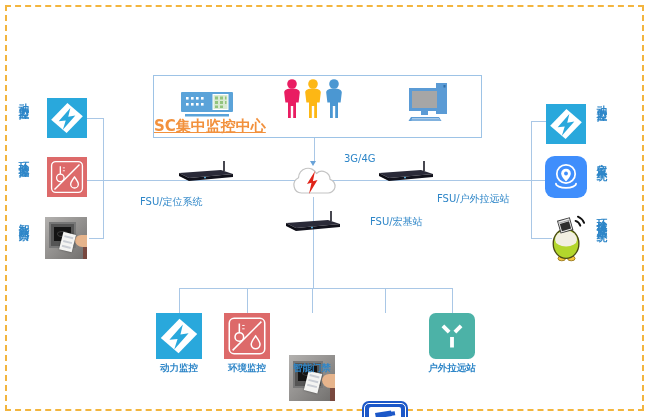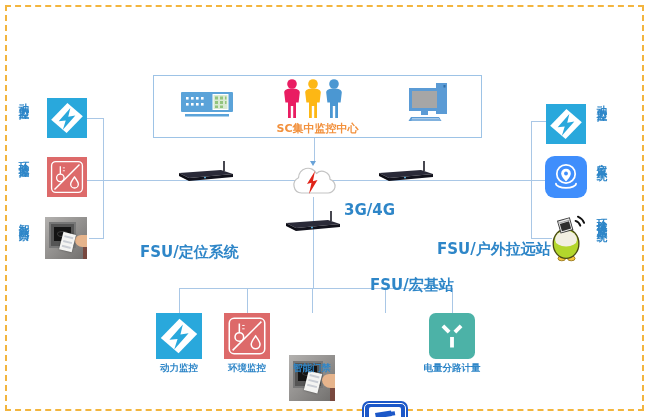--- a/index.html
+++ b/index.html
@@ -1,27 +1,27 @@
 <!DOCTYPE html>
 <html><head>
 <meta charset="utf-8">
 <style>
   html,body{margin:0;padding:0;background:#fff;}
   .diagram{position:relative;width:650px;height:417px;background:#fff;overflow:hidden;
            font-family:"DejaVu Sans","Liberation Sans",sans-serif;}
   .frame{position:absolute;left:5px;top:5px;right:6px;bottom:6px;border:2px dashed #f3b53e;}
   .hl,.vl{position:absolute;background:#a9c7e6;}
   .hl{height:1px;} .vl{width:1px;}
-  .lbl{position:absolute;color:#2e86c8;font-weight:bold;font-size:15px;white-space:nowrap;margin-top:48px;}
+  .lbl{position:absolute;color:#2e86c8;font-weight:normal;font-size:10px;white-space:nowrap;}
   .vlbl{position:absolute;color:#2e86c8;font-weight:bold;font-size:10.5px;line-height:1;
         writing-mode:vertical-rl;text-orientation:upright;letter-spacing:2px;}
   .blbl{position:absolute;top:362px;width:90px;text-align:center;color:#2e86c8;font-weight:bold;font-size:9.5px;}
   .icon{position:absolute;}
   .center-box{position:absolute;left:153px;top:75px;width:327px;height:61px;border:1px solid #9dc3e6;background:#fff;}
-  .center-title{position:absolute;left:0;right:0;bottom:1px;text-align:center;color:#f2913d;font-weight:bold;font-size:11px;}
+  .center-title{position:absolute;left:0;right:0;bottom:1px;color:#f2913d;font-weight:bold;font-size:15px;text-decoration:underline;}
   .people{position:absolute;left:128px;top:3px;display:flex;gap:1px;}
   .cloud-arrow{position:absolute;left:310px;top:161px;width:0;height:0;
                border-left:3px solid transparent;border-right:3px solid transparent;border-top:5px solid #6aa3d8;}
   
   .access{position:relative;overflow:hidden;background:linear-gradient(135deg,#b3b1af 0%,#8f8d8b 55%,#6f6d6b 100%);}
   .access .panel{position:absolute;left:9%;top:12%;width:56%;height:52%;background:#555;border:2px solid #777;}
   .access .screen{position:absolute;left:12%;top:14%;width:72%;height:62%;background:#141414;}
   .access .wave{position:absolute;left:22%;top:30%;width:50%;height:28%;border:1px solid #3c3c3c;border-radius:50%;}
   .access .card{position:absolute;left:38%;top:38%;width:30%;height:44%;background:#f4f4f2;transform:rotate(14deg);
                 box-shadow:0 0 2px rgba(0,0,0,.5);}
@@ -136,21 +136,21 @@
   </svg>
   <div class="lbl" style="left:437px;top:192px;">FSU/户外拉远站</div>
 
   <svg class="icon" style="left:282px;top:209px;" width="62" height="24" viewBox="0 0 62 24">
     <line x1="49" y1="2" x2="49" y2="12" stroke="#1a1a24" stroke-width="1.6"></line>
     <path d="M4 14 L46 11 L58 15 L14 19 Z" fill="#2a2a38"></path>
     <path d="M4 14 L14 19 L14 22 L4 17 Z" fill="#0c0c14"></path>
     <path d="M14 19 L58 15 L58 18 L14 22 Z" fill="#12121c"></path>
     <circle cx="30" cy="18.6" r="0.9" fill="#6cf"></circle>
   </svg>
-  <div class="lbl" style="left:370px;top:228px;">FSU/宏基站</div>
+  <div class="lbl" style="left:370px;top:215px;">FSU/宏基站</div>
 
   <div class="vlbl" style="left:19px;top:95px;">动力监控</div>
   <svg class="icon" style="left:47px;top:98px;" width="40" height="40" viewBox="0 0 48 48">
     <rect width="48" height="48" fill="#29a8dc"></rect>
     <path d="M24.5 6 L43 22 L23.5 42 L5 26 Z" fill="#fff"></path>
     <path d="M28 12 L14 28 L22.5 27 L19 38 L34 21 L25.5 22.5 Z" fill="#29a8dc"></path>
   </svg>
 
   <div class="vlbl" style="left:19px;top:153px;">环境监控</div>
   <svg class="icon" style="left:47px;top:157px;" width="40" height="40" viewBox="0 0 48 48">
@@ -261,14 +261,14 @@
   </div>
 
   <svg class="icon" style="left:429px;top:313px;" width="46" height="46" viewBox="0 0 48 48">
     <rect width="48" height="48" rx="7" fill="#4cb2a7"></rect>
     <g stroke="#fff" stroke-width="4">
       <line x1="14.5" y1="13.5" x2="21" y2="20"></line>
       <line x1="33.5" y1="13.5" x2="27" y2="20"></line>
       <line x1="24" y1="25" x2="24" y2="36"></line>
     </g>
   </svg>
-  <div class="blbl" style="left:407px;">电量分路计量</div>
+  <div class="blbl" style="left:407px;">户外拉远站</div>
 </div>
 
 </body></html>

